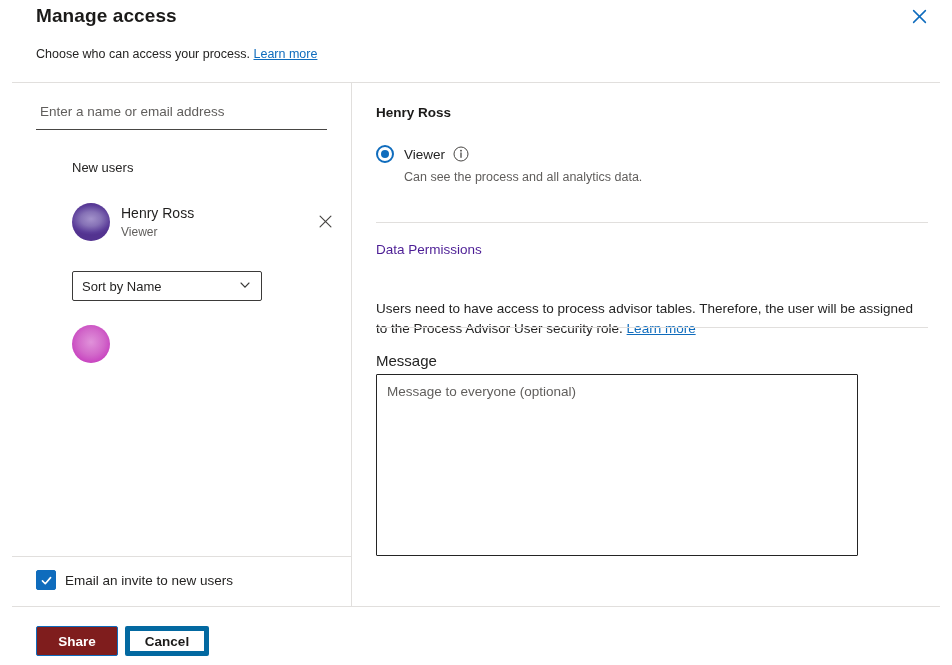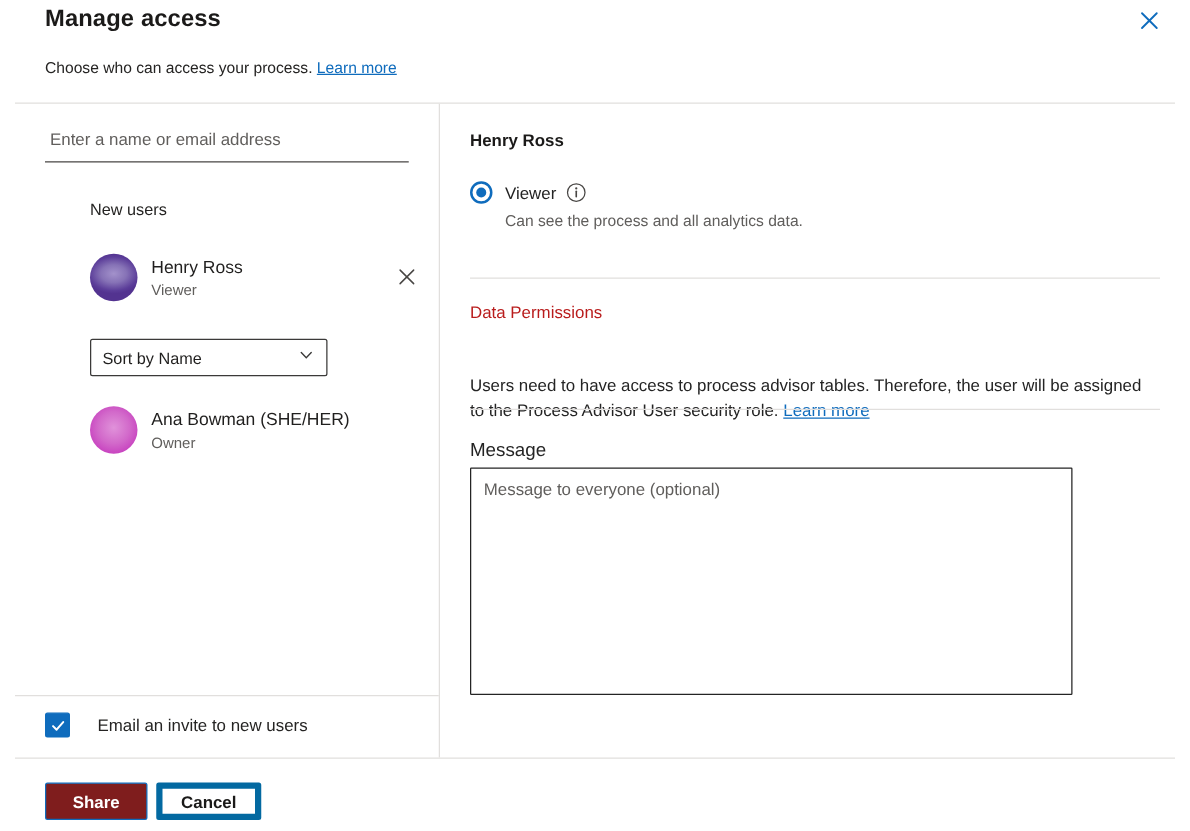--- a/index.html
+++ b/index.html
@@ -28,39 +28,39 @@
   .avatar.henry { background:radial-gradient(ellipse 60% 42% at 50% 42%, #a392cb 0%, #8672b6 45%, #5b3d99 85%, #533390 100%); }
   .avatar.ana { background:radial-gradient(circle at 50% 45%, #e092da 0%, #d express 40%, #c93fc1 75%, #bc34b4 100%);
                 background:radial-gradient(circle at 50% 45%, #e092da 0%, #d269ca 45%, #c63cbe 80%, #bc34b4 100%); }
   .user-name { font-size:14px; color:#201f1e; line-height:17px; }
   .user-role { font-size:12px; color:#605e5c; margin-top:3px; }
   .remove-btn { left:314px; top:212px; width:22px; height:22px; border:none; background:none; cursor:pointer; display:flex; align-items:center; justify-content:center; }
 
   .sort-dropdown { left:72px; top:271px; width:190px; height:30px; border:1px solid #3b3a39; border-radius:2px; background:#fff; display:flex; align-items:center; justify-content:space-between; padding:0 10px 0 9px; cursor:pointer; }
   .sort-dropdown .value { font-size:13px; color:#201f1e; }
 
-  .checkbox-row { left:36px; top:570px; display:flex; align-items:center; cursor:pointer;gap:13px; }
+  .checkbox-row { left:36px; top:570px; display:flex; align-items:center; cursor:pointer; }
   .checkbox { width:20px; height:20px; background:#0f6cbd; border:1px solid #0f6cbd; border-radius:2px; display:flex; align-items:center; justify-content:center; flex:none; }
   .checkbox-label { margin-left:9px; font-size:13.5px; color:#252423; }
 
   
   .btn { font-family:"Liberation Sans",sans-serif; font-size:13.5px; font-weight:700; height:30px; border-radius:2px; cursor:pointer; }
   .btn-primary { left:36px; top:626px; width:82px; background:#7f1d1d; color:#fff; border:1px solid #0f6cbd;text-align:center; }
   .btn-default { left:125px; top:626px; width:84px; background:#fff; color:#1b1a19; border:5px solid #0369a1; }
 
   
   .rp-user { left:376px; top:105px; font-size:13.5px; font-weight:700; color:#1b1a19; }
   .radio-row { left:376px; top:145px; display:flex; align-items:center; cursor:pointer; }
   .radio-outer { width:18px; height:18px; border:2px solid #0f6cbd; border-radius:50%; display:flex; align-items:center; justify-content:center; flex:none; background:#fff; }
   .radio-dot { width:8px; height:8px; border-radius:50%; background:#0f6cbd; }
   .radio-label { margin-left:10px; font-size:13.5px; color:#242424; }
   .info-icon { margin-left:8px; display:flex; align-items:center; }
   .radio-desc { left:404px; top:170px; font-size:12.5px; color:#605e5c; }
 
-  .rp-heading { left:376px; top:242px; font-size:13.5px; color:#b91c1c;text-align:center; }
+  .rp-heading { left:376px; top:242px; font-size:13.5px; color:#4c1d95;text-align:center; }
   .rp-body { left:376px; top:271px; width:548px; font-size:13.5px; line-height:20px; color:#242424;margin-top:28px; }
 
   .msg-label { left:376px; top:352px; font-size:15px; color:#242424; }
   .msg-textarea { left:376px; top:374px; width:482px; height:182px; border:1px solid #242424; border-radius:1px; resize:none; padding:9px 10px; font-family:"Liberation Sans",sans-serif; font-size:13.5px; color:#6d28d9; outline:none; }
   .msg-textarea::placeholder { color:#605e5c; opacity:1; }
 </style>
 </head>
 <body>
 
 <div class="abs title">Manage access</div>
@@ -105,24 +105,20 @@
   <span class="value">Sort by Name</span>
   <span>
     <svg width="12" height="12" viewBox="0 0 12 12">
         <path d="M2 4 L6 8.2 L10 4" stroke="#3b3a39" stroke-width="1.1" fill="none" stroke-linecap="round"></path>
       </svg>
   </span>
 </div>
 
 <div class="abs user-row" style="left:72px; top:325px; width:270px;">
   <div class="avatar ana"></div>
-  <div style="margin-left:11px; padding-top:2px;">
-    <div class="user-name">Ana Bowman (SHE/HER)</div>
-    <div class="user-role">Owner</div>
-  </div>
 </div>
 
 <div class="abs h-divider" style="left:12px; width:339px; top:556px;"></div>
 
 <div class="abs checkbox-row">
   <span class="checkbox">
     <svg width="13" height="13" viewBox="0 0 16 16">
         <path d="M3 8.5 L6.5 12 L13 4.5" stroke="#fff" stroke-width="2" fill="none" stroke-linecap="round" stroke-linejoin="round"></path>
       </svg>
   </span>

